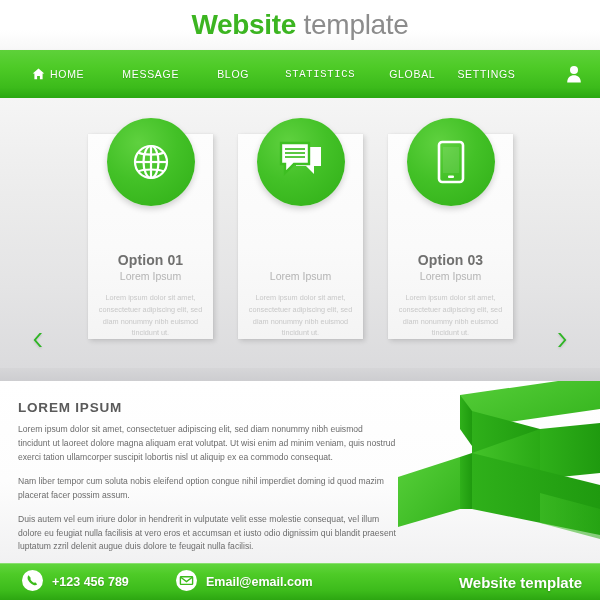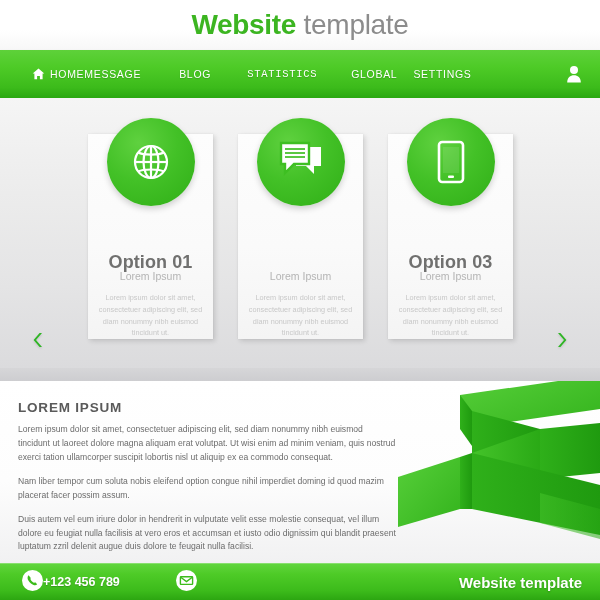--- a/index.html
+++ b/index.html
@@ -46,25 +46,25 @@
   .nav-item {
     color: #ffffff;
     font-size: 10.5px;
     letter-spacing: 0.7px;
     text-shadow: 0 1px 1px rgba(0,0,0,0.18);
     display: flex; align-items: center; gap: 5px;
     white-space: nowrap;
     cursor: pointer;
   }
   .nav-item:nth-child(1) { margin-left: 24px; }
-  .nav-item:nth-child(2) { }
+  .nav-item:nth-child(2) { margin-left: 38px; }
   .nav-item:nth-child(3) { margin-left: 38px; }
   .nav-item:nth-child(4) { margin-left: 36px; font-family: Liberation Mono, monospace; }
   .nav-item:nth-child(5) { margin-left: 34px; }
-  .nav-item:nth-child(6) { margin-left: 16px; }
+  .nav-item:nth-child(6) { margin-left: 22px; }
   .home-ico { display: inline-block; width: 13px; height: 12px; }
   .user-btn {
     position: absolute; right: 18px; top: 50%;
     transform: translateY(-50%);
     width: 16px; height: 18px;
     cursor: pointer;
   }
 
   
   .slider {
@@ -97,21 +97,21 @@
     transform: translateX(-50%);
     width: 88px; height: 88px;
     border-radius: 50%;
     background: radial-gradient(circle at 36% 28%, #5fd13f 0%, #43c127 45%, #2fae16 100%);
     box-shadow: 0 3px 6px rgba(0,0,0,0.18);
     display: flex; align-items: center; justify-content: center;
   }
   .card-circle svg { display: block; }
   .card-title {
     position: absolute; left: 0; right: 0; top: 118px;
-    font-size: 18px; font-weight: bold;
+    font-size: 14px; font-weight: bold;
     color: #70706f;
     letter-spacing: 0.1px;
   }
   .card-sub {
     position: absolute; left: 0; right: 0; top: 136px;
     font-size: 10.5px;
     color: #b4b4b4;
   }
   .card-body {
     position: absolute; left: 10px; right: 10px; top: 158px;
@@ -160,21 +160,21 @@
   
   .footer {
     position: absolute; top: 563px; left: 0;
     width: 600px; height: 37px;
     background: linear-gradient(to bottom, #62d63f 0%, #4ecb27 30%, #3cbb1b 75%, #2ca611 100%);
     box-shadow: inset 0 1px 0 rgba(255,255,255,0.25);
   }
   .footer-item {
     position: absolute; top: 50%;
     transform: translateY(-50%);
-    display: flex; align-items: center; gap: 0;
+    display: flex; align-items: center; gap: 9px;
     color: #ffffff;
     font-size: 12.5px; font-weight: bold;
     text-shadow: 0 1px 1px rgba(0,0,0,0.2);
     white-space: nowrap;
   }
   .footer-phone { left: 22px; }
   .footer-mail  { left: 176px; }
   .footer-brand {
     position: absolute; right: 18px; top: 50%;
     transform: translateY(-50%);
@@ -371,18 +371,19 @@
     </div>
 
     <div class="footer-item footer-mail">
       <span class="ficon">
         <svg width="21" height="21" viewBox="0 0 21 21">
           <circle cx="10.5" cy="10.5" r="10.5" fill="#ffffff"></circle>
           <rect x="4.4" y="6.8" width="12.2" height="7.6" rx="0.6" fill="none" stroke="#3cbb1b" stroke-width="1.4"></rect>
           <path d="M4.7 7.3 L10.5 11.6 L16.3 7.3" fill="none" stroke="#3cbb1b" stroke-width="1.4"></path>
         </svg>
       </span>
+      <span>Email@email.com</span>
     </div>
 
     <div class="footer-brand">Website template</div>
   </div>
 
 </div>
 
 </body></html>

